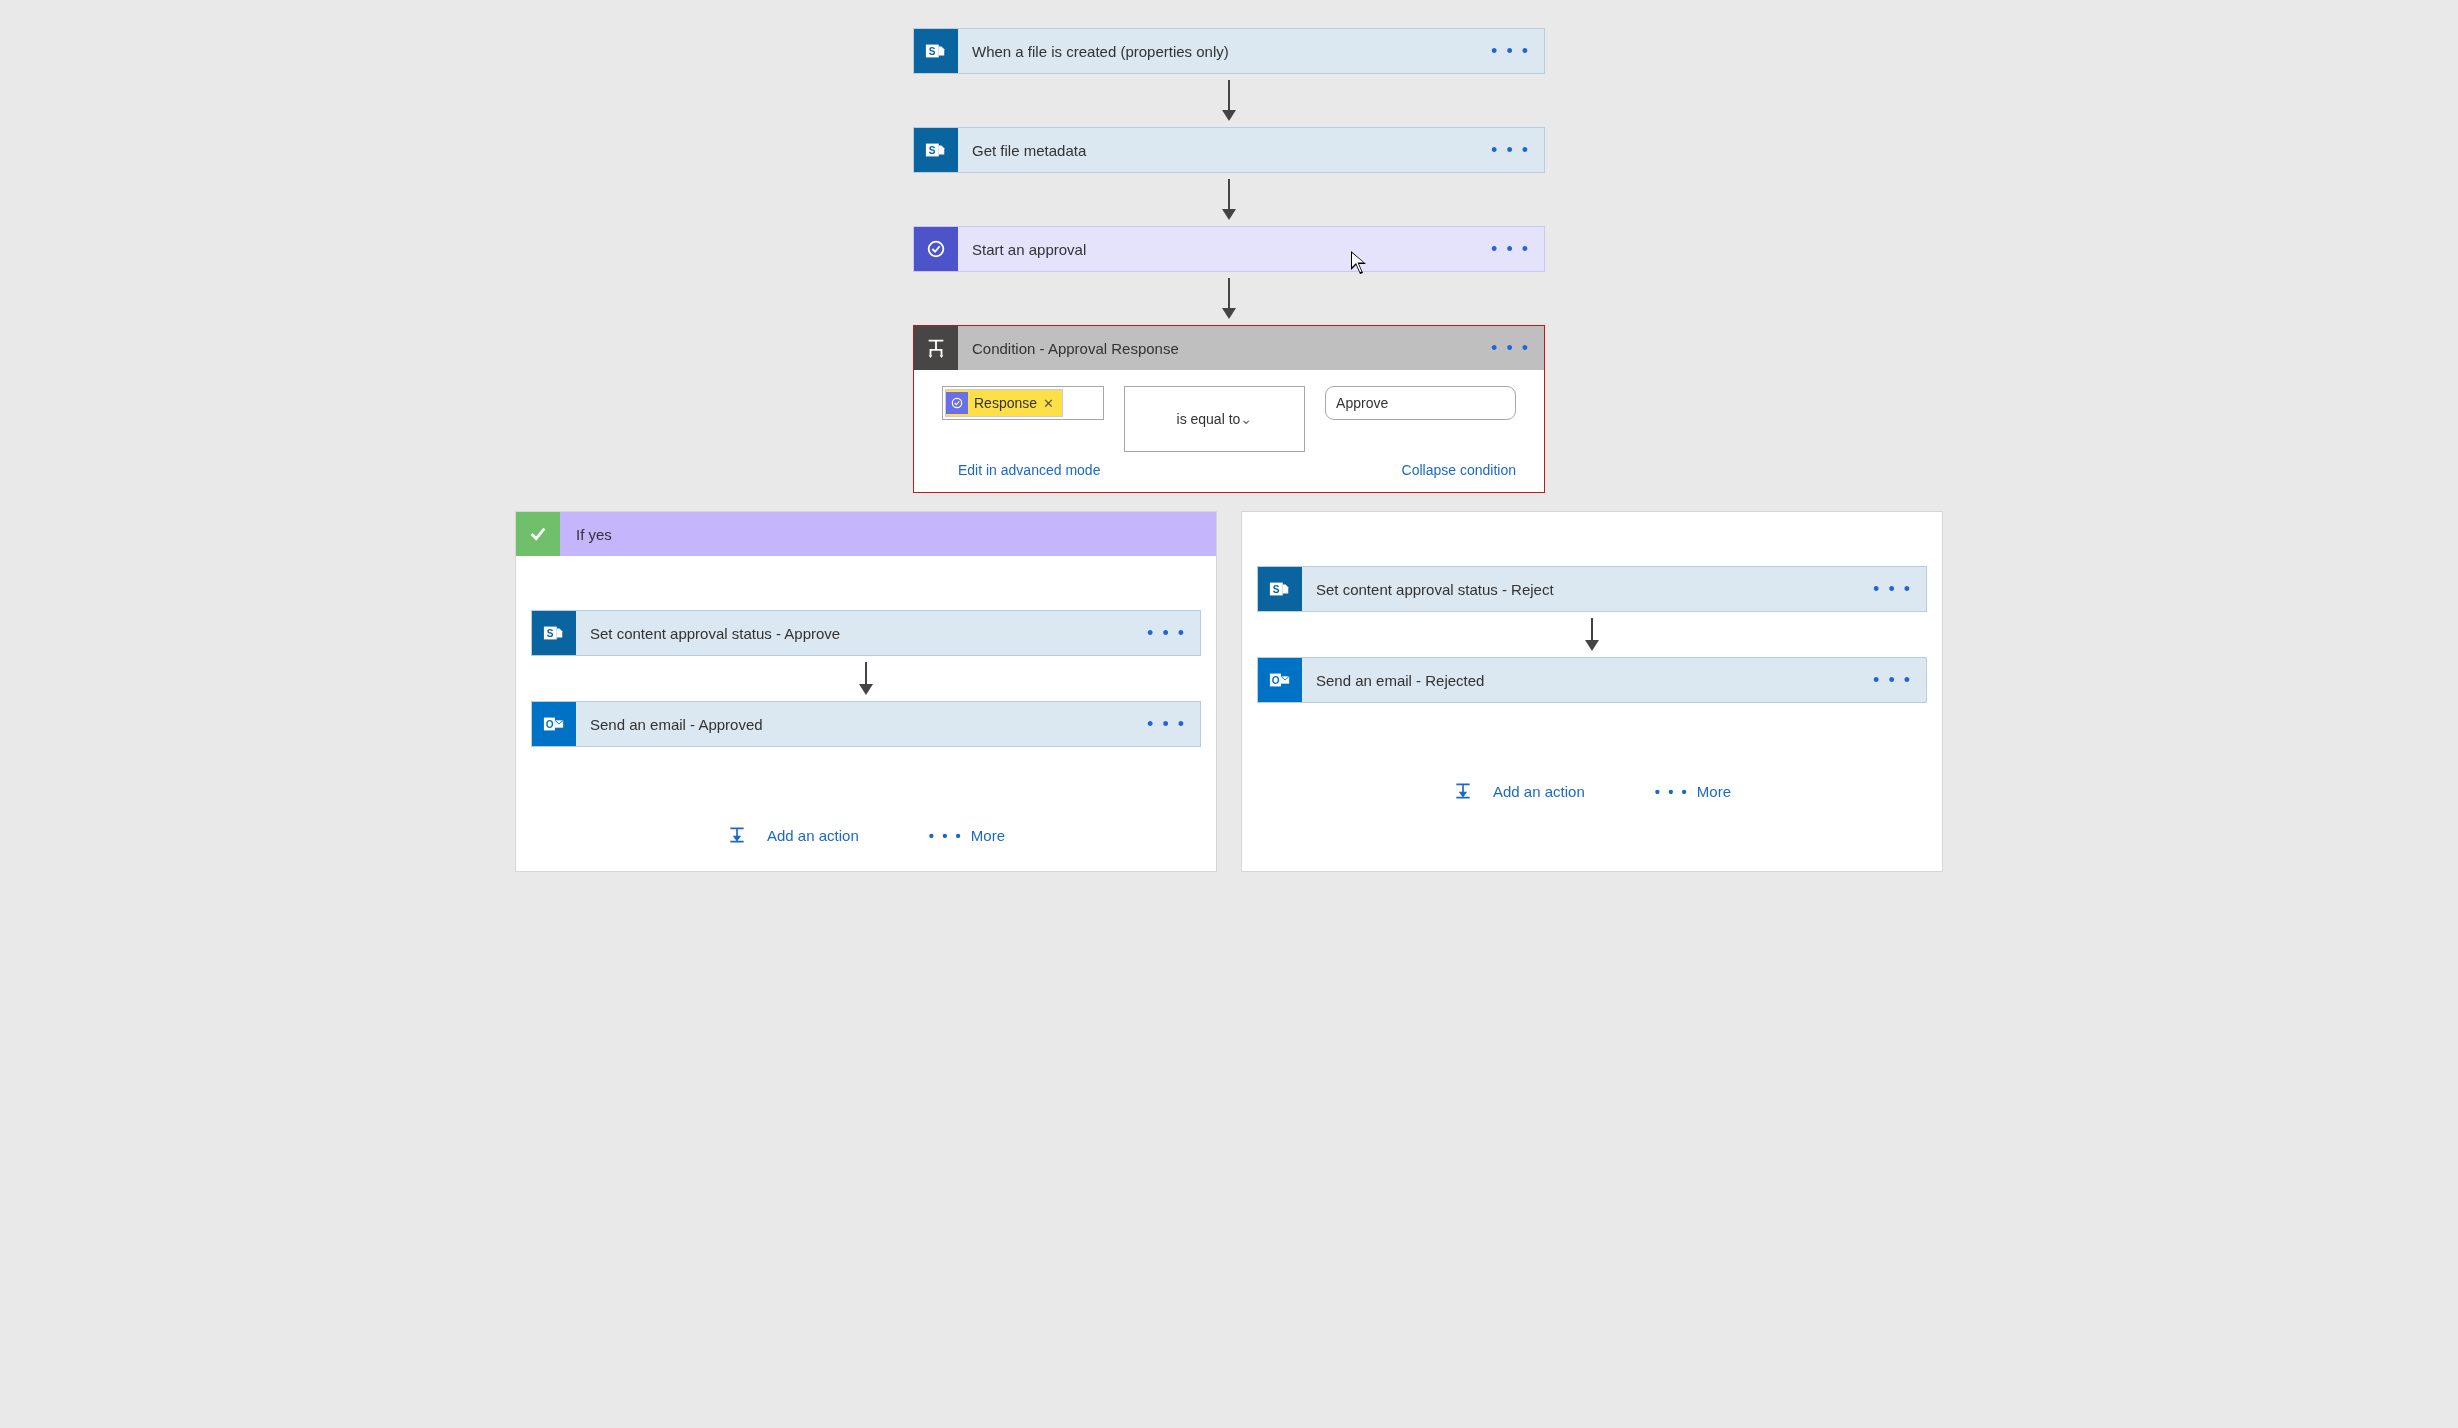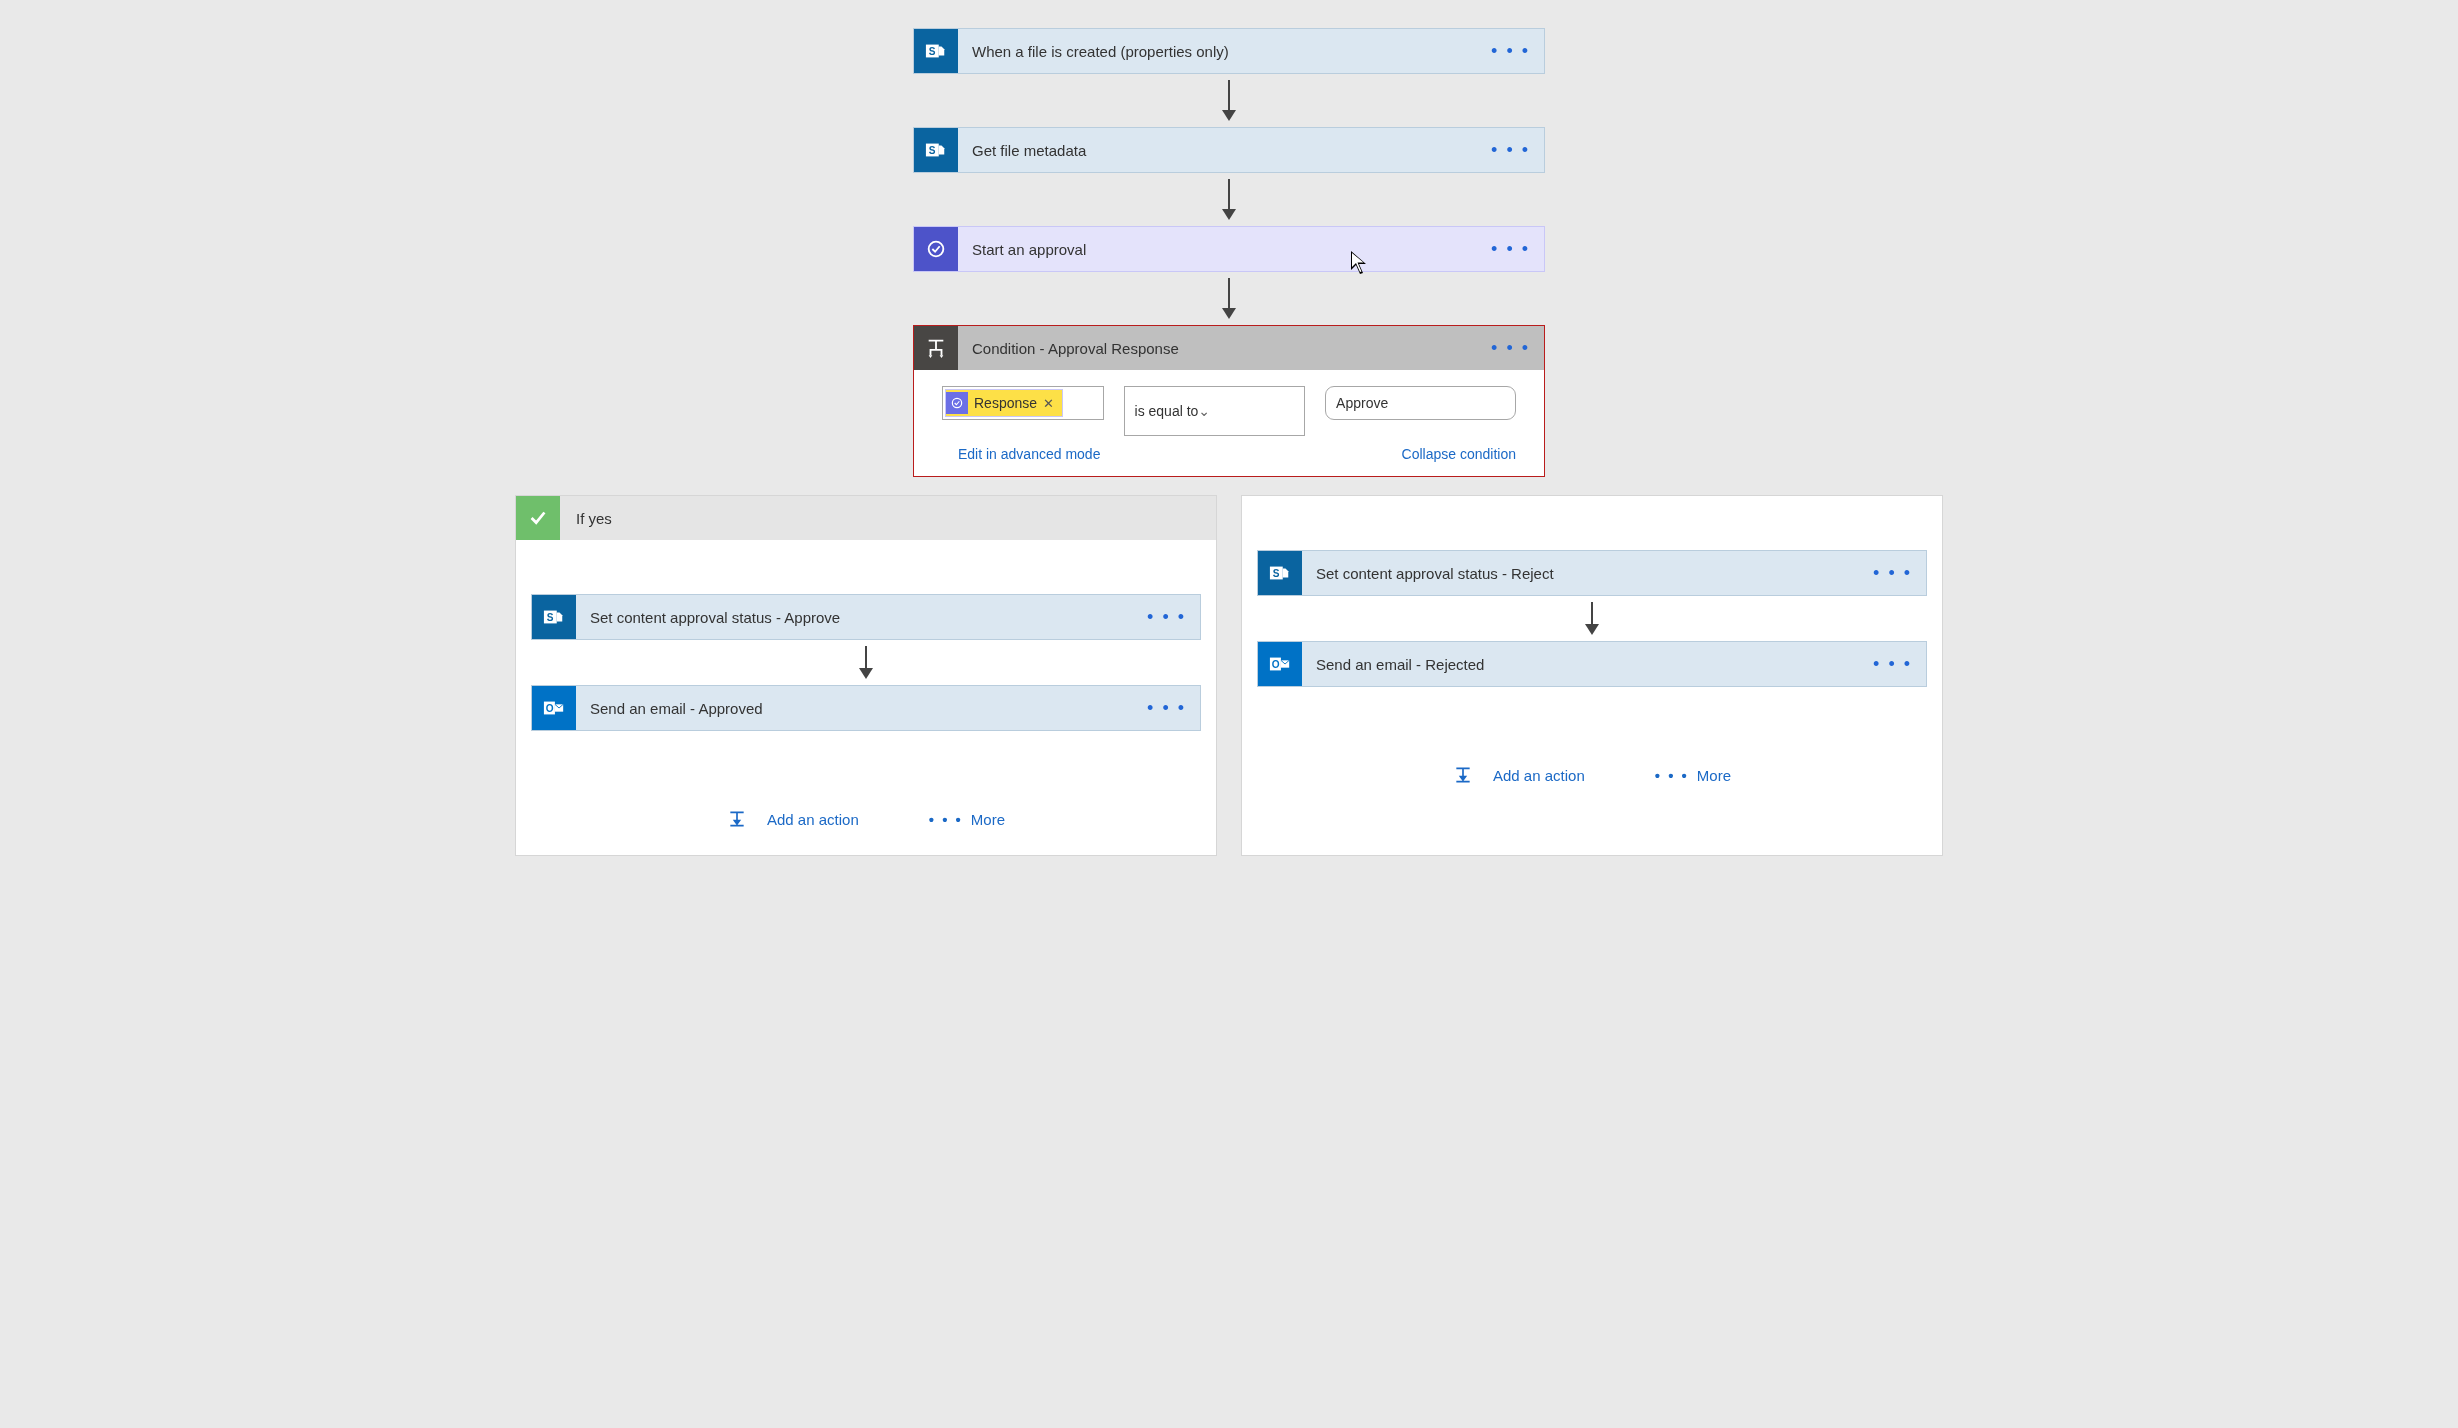--- a/index.html
+++ b/index.html
@@ -21,36 +21,36 @@
   .cond-head .iconbox{width:44px;height:44px;display:flex;align-items:center;justify-content:center;}
   .cond-head .title{flex:1;padding:0 14px;font-size:15px;color:#333;}
   .cond-head .menu{position:absolute;right:14px;top:50%;transform:translateY(-50%);color:#2266d6;font-size:18px;letter-spacing:2px;cursor:pointer;}
   .cond-body{padding:16px 28px 14px 28px;}
   .cond-row{display:flex;gap:20px;}
   .fld{border:1px solid #a7a7a7;height:32px;display:flex;align-items:center;background:#fff;}
   .fld-left{width:170px;padding:0;}
   .chip{display:flex;align-items:center;gap:6px;background:#fde047;border:1px solid #c9c7f7;height:26px;margin:2px;padding:0 8px 0 0;}
   .chip .ci{width:22px;height:22px;background:#6b6fe6;display:flex;align-items:center;justify-content:center;}
   .chip .cx{font-size:13px;color:#555;cursor:pointer;}
-  .fld-op{width:170px;padding:8px 10px;justify-content:flex-start;}
+  .fld-op{width:170px;padding:16px 10px;justify-content:center;}
   .fld-op .chev{color:#666;}
   .fld-val{width:180px;padding:0 10px;border-radius:9px;}
   .cond-links{display:flex;justify-content:space-between;margin-top:10px;font-size:14px;}
   .cond-links a{color:#1b69c6;text-decoration:none;cursor:pointer;margin-left:16px;}
   
   .arrow{display:flex;flex-direction:column;align-items:center;margin:6px 0;}
   .arrow .shaft{width:2px;height:30px;background:#444;}
   .arrow .head{width:0;height:0;border-left:7px solid transparent;border-right:7px solid transparent;border-top:11px solid #444;}
   .arrow.short .shaft{height:22px;}
   
   .branches{display:flex;gap:24px;justify-content:center;margin:18px 50px 0 50px;}
   .branch{flex:1;max-width:700px;border:1px solid #d6d6d6;background:#fff;display:flex;flex-direction:column;}
   .bh{height:44px;display:flex;align-items:center;}
   .bh .bic{width:44px;height:44px;display:flex;align-items:center;justify-content:center;}
-  .bh.yes{background:#e5e5e5;}
+  .bh.yes{background:#c4b5fd;}
   .bh.yes .bic{background:#6fbf6b;}
   .bh.no{background:#fde6e4;}
   .bh.no .bic{background:#ef7a6f;}
   .bh .bt{padding:0 16px;font-size:15px;color:#333;}
   .binner{padding:54px 16px 20px 16px;display:flex;flex-direction:column;align-items:center;}
   .bfoot{display:flex;justify-content:center;gap:70px;padding:18px 0 6px 0;}
   .addact{display:flex;align-items:center;gap:20px;color:#1b69c6;cursor:pointer;font-size:15px;}
   .more{display:flex;align-items:center;gap:8px;color:#1b69c6;cursor:pointer;font-size:15px;}
   .more .dots{letter-spacing:2px;font-weight:600;}
   

